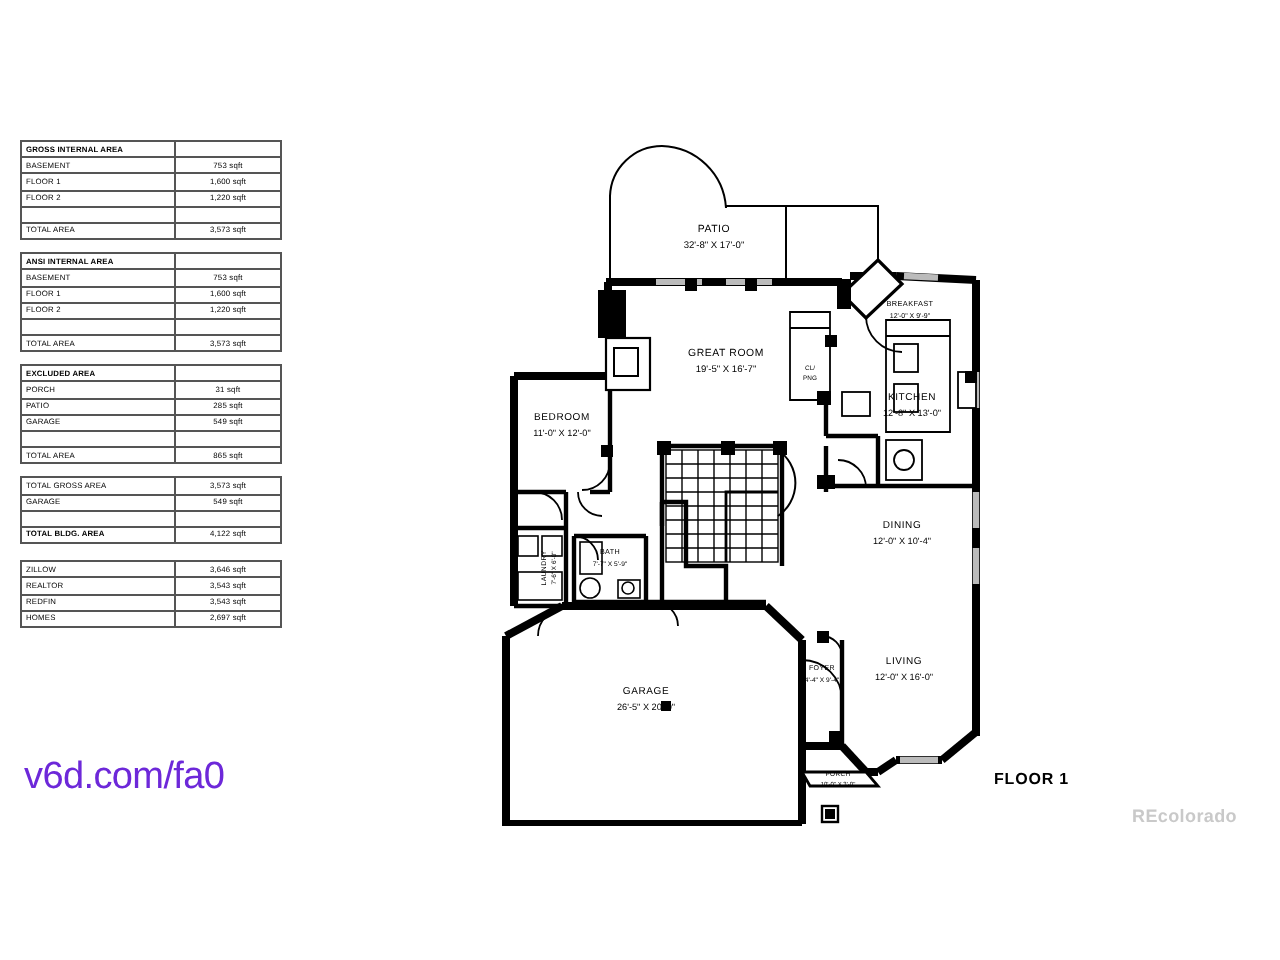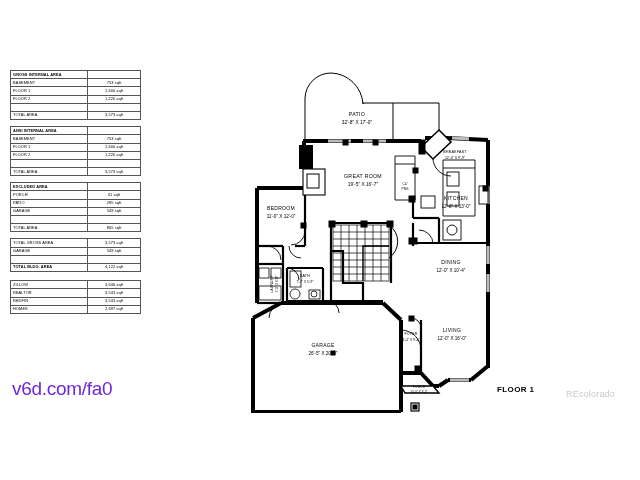--- a/index.html
+++ b/index.html
@@ -70,24 +70,25 @@
     left: 497px;
     top: 385px;
     font-size: 8px;
     font-weight: bold;
     letter-spacing: 0.4px;
     color: #000;
   }
   #watermark {
     position: absolute;
     left: 566px;
-    top: 389px;
+    top: 403px;
     font-size: 9px;
     color: #c9c9c9;
     letter-spacing: 0.2px;
+    font-weight: bold;
   }
 </style>
 </head>
 <body>
 
 <div id="tables">
 
   <table class="area">
     <tbody>
         <tr>

